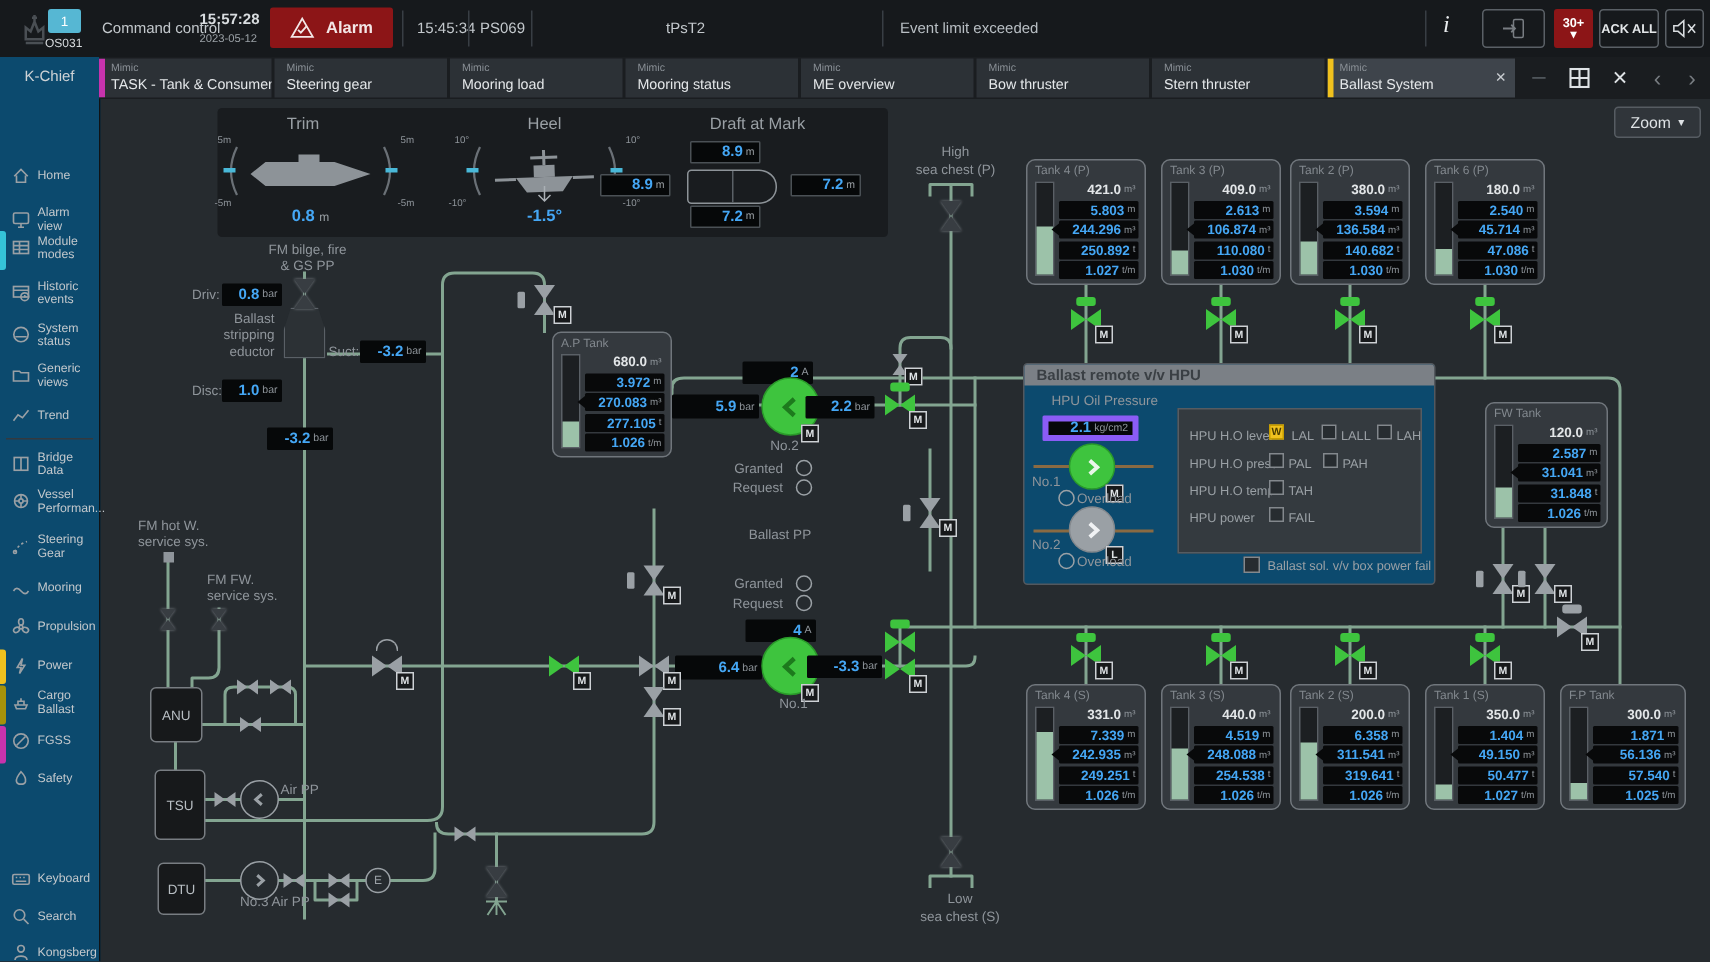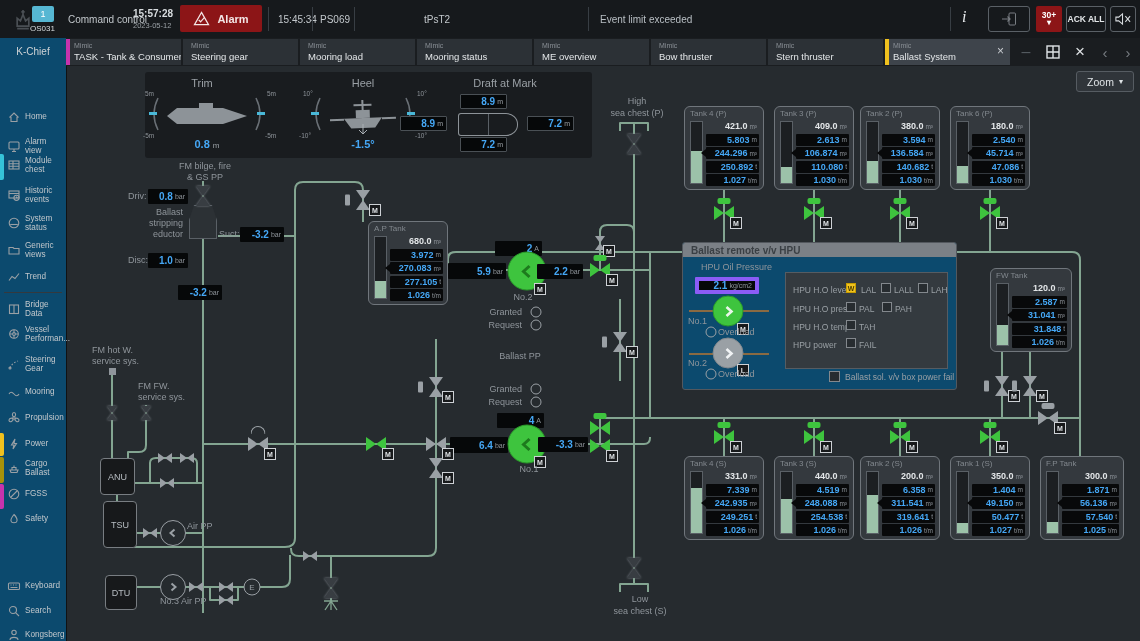--- a/index.html
+++ b/index.html
@@ -256,21 +256,21 @@
       <s>bar</s>
     </div>
 
   <div class="lb" style="left:92px;top:345px">FM hot W.</div>
   <div class="lb" style="left:92px;top:356px">service sys.</div>
   <div class="sqm" style="left:109px;top:368px"></div>
   <div class="lb" style="left:138px;top:381px">FM FW.</div>
   <div class="lb" style="left:138px;top:392px">service sys.</div>
 
   <div class="unit" style="left:100px;top:458px;width:33px;height:35px">ANU</div>
-  <div class="unit" style="left:103px;top:501px;width:32px;height:45px">TSU</div>
+  <div class="unit" style="left:103px;top:513px;width:32px;height:45px">TSU</div>
   <div class="unit" style="left:105px;top:575px;width:30px;height:33px">DTU</div>
   <div class="lb" style="left:187px;top:521px">Air PP</div>
   <div class="lb" style="left:160px;top:596px">No.3 Air PP</div>
 
   <div class="pump air" style="left:173px;top:533px">
       <svg viewBox="0 0 14 14">
         <polyline points="8.5,3.5 4.5,7 8.5,10.5"></polyline>
       </svg>
     </div>
   <div class="pump air" style="left:173px;top:587px">
@@ -862,21 +862,21 @@
       <path d="M9,1.5 L16.5,14.5 H1.5 Z" stroke="#f3e6e6" fill="none" stroke-width="1.3"></path>
       <path d="M6,9.5 L8,11.5 L12,7" stroke="#f3e6e6" fill="none" stroke-width="1.3"></path>
     </svg>
     <span>Alarm</span>
   </div>
   <i class="sep" style="left:268px"></i>
   <div class="tb-txt" style="left:278px;top:14px">15:45:34</div>
   <i class="sep" style="left:312px"></i>
   <div class="tb-txt" style="left:320px;top:14px">PS069</div>
   <i class="sep" style="left:354px"></i>
-  <div class="tb-txt" style="left:424px;top:14px">tPsT2</div>
+  <div class="tb-txt" style="left:444px;top:14px">tPsT2</div>
   <i class="sep" style="left:588px"></i>
   <div class="tb-txt" style="left:600px;top:14px;color:#b9bfc4">Event limit exceeded</div>
   <i class="sep" style="left:950px"></i>
   <div class="tb-txt" style="left:962px;top:8px;font-size:16px;font-family:'Liberation Serif',serif;font-style:italic;color:#e8ebed">i</div>
   <div class="tb-btn" style="left:988px;width:42px">
     <svg width="18" height="16" viewBox="0 0 18 16">
       <rect x="9" y="2" width="6.5" height="12" rx="1" stroke="#787d82" fill="none"></rect>
       <path d="M2,8 H10 M7.5,5.5 L10,8 L7.5,10.5" stroke="#787d82" fill="none" stroke-width="1.2"></path>
     </svg>
   </div>
@@ -975,21 +975,21 @@
         <rect x="2" y="3" width="10" height="7" rx="1"></rect>
         <path d="M5,12.5 H9 M7,10 V12.5"></path>
       </svg>
     <span class="sb-lbl">Alarm view</span>
     </div>
   <div class="sb-item" style="top:118px">
     <svg width="14" height="14" viewBox="0 0 14 14">
         <rect x="2" y="3" width="10" height="8"></rect>
         <path d="M2,5.7 H12 M2,8.3 H12 M6,3 V11"></path>
       </svg>
-    <span class="sb-lbl">Module chest</span>
+    <span class="sb-lbl">Module modes</span>
     </div>
   <div class="sb-item" style="top:148px">
     <svg width="14" height="14" viewBox="0 0 14 14">
         <rect x="2" y="3" width="10" height="7"></rect>
         <path d="M2,5.5 H12"></path>
         <circle cx="9.5" cy="9.8" r="2.6"></circle>
         <path d="M9.5,8.6 V9.8 H10.8"></path>
       </svg>
     <span class="sb-lbl">Historic events</span>
     </div>

